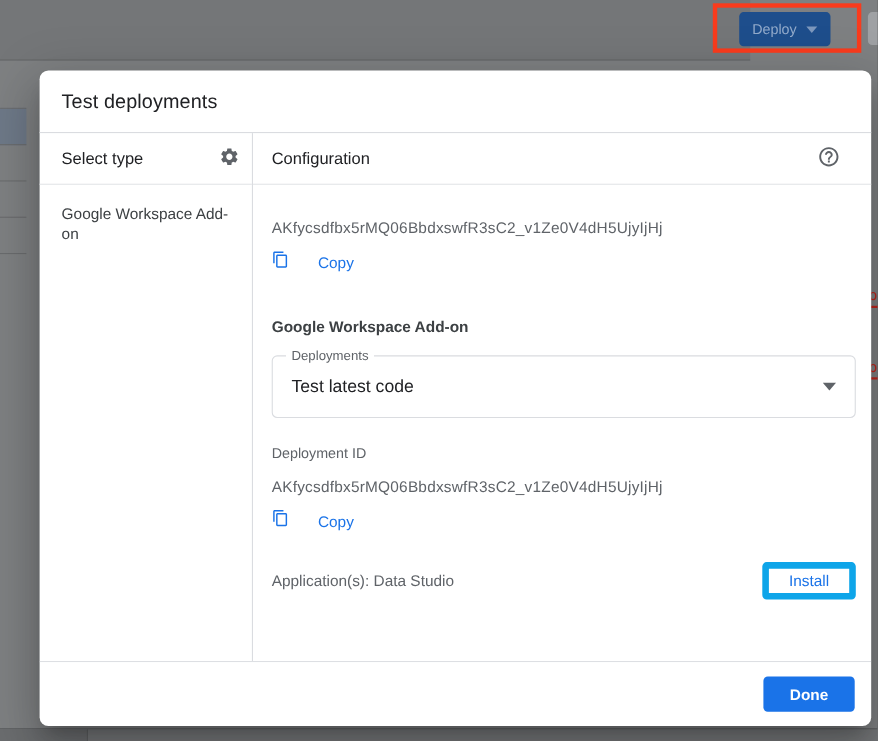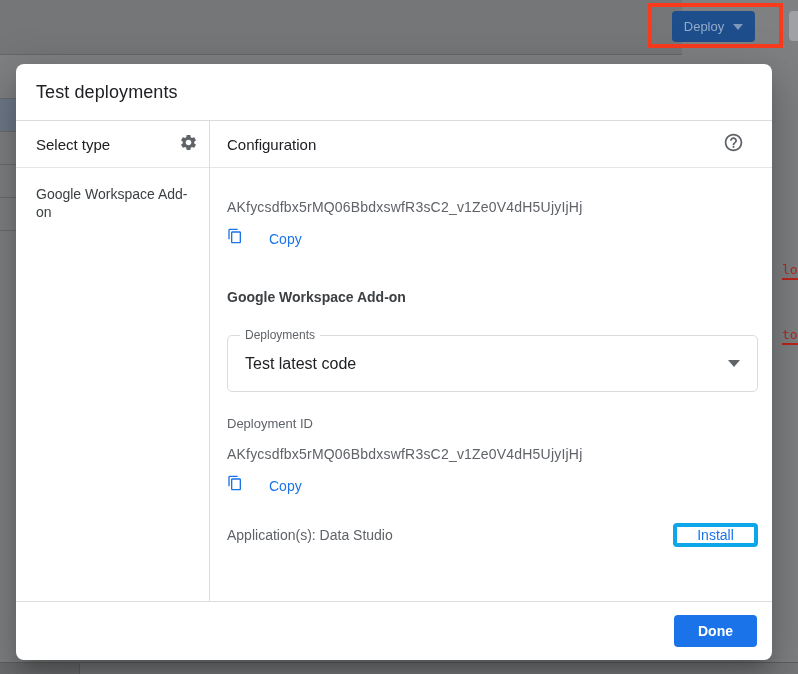--- a/index.html
+++ b/index.html
@@ -56,21 +56,21 @@
     position: absolute; left: 0; top: 662px; width: 798px; height: 12px;
     background: #757779; border-top: 1px solid #5e6062;
   }
   .bottom-strip .corner {
     position: absolute; left: 0; top: 0; width: 80px; height: 12px;
     background: #6b6d6f; border-right: 1px solid #5e6062;
   }
 
   
   .modal {
-    position: absolute; left: 16px; top: 64px; width: 756px; height: 596px;
+    position: absolute; left: 36px; top: 64px; width: 756px; height: 596px;
     background: #ffffff; border-radius: 8px;
     box-shadow: 0 11px 15px -7px rgba(0,0,0,.2), 0 24px 38px 3px rgba(0,0,0,.14), 0 9px 46px 8px rgba(0,0,0,.12);
     display: flex; flex-direction: column;
     color: #202124;
   }
   .modal-titlebar {
     height: 57px; flex: 0 0 auto;
     display: flex; align-items: center; padding-left: 20px;
     border-bottom: 1px solid #dadce0;
   }
@@ -104,21 +104,21 @@
   .copy-btn {
     margin-top: 11px; background: none; border: none; cursor: pointer;
     display: inline-flex; align-items: flex-end; gap: 26px;
     color: #1a73e8; font-size: 14px; font-weight: 500;
     font-family: "Liberation Sans", sans-serif; padding: 2px 0;
   }
   .copy-btn svg { fill: #1a73e8; }
   .section-header { margin-top: 40px; font-size: 14px; font-weight: 700; color: #3c4043; }
 
   .select-box {
-    position: relative; margin-top: 30px; height: 57px;
+    position: relative; margin-top: 18px; height: 57px;
     border: 1px solid #dadce0; border-radius: 5px;
     display: flex; align-items: center; padding: 0 17px;
     cursor: pointer; background: #fff;
   }
   .select-label {
     position: absolute; top: -8px; left: 12px;
     background: #fff; padding: 0 5px;
     font-size: 12px; color: #5f6368;
   }
   .select-value { font-size: 16px; color: #202124; }
@@ -127,22 +127,22 @@
     border-left: 6px solid transparent; border-right: 6px solid transparent;
     border-top: 7px solid #5f6368;
   }
 
   .dep-label-2 { margin-top: 24px; }
   .app-row {
     margin-top: 27px; display: flex; align-items: center; justify-content: space-between;
   }
   .app-label { font-size: 14px; color: #5f6368; }
   .install-btn {
-    width: 85px; height: 24px;
-    background: #fff; border: 4px solid #0ea5e9; border-radius: 4px;
+    width: 85px; height: 34px;
+    background: #fff; border: 6px solid #0ea5e9; border-radius: 4px;
     color: #1a73e8; font-size: 14px; font-weight: 500;
     font-family: "Liberation Sans", sans-serif; cursor: pointer;
   }
 
   .modal-footer {
     flex: 0 0 auto; height: 59px; border-top: 1px solid #dadce0;
     display: flex; align-items: center; justify-content: flex-end;
     padding-right: 15px; border-radius: 0 0 8px 8px;
   }
   .done-btn {

